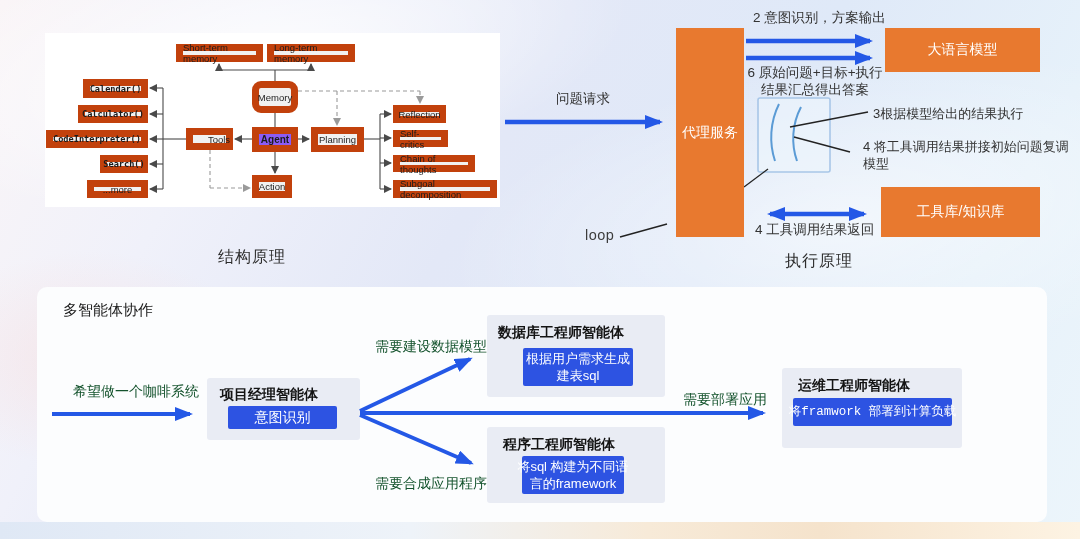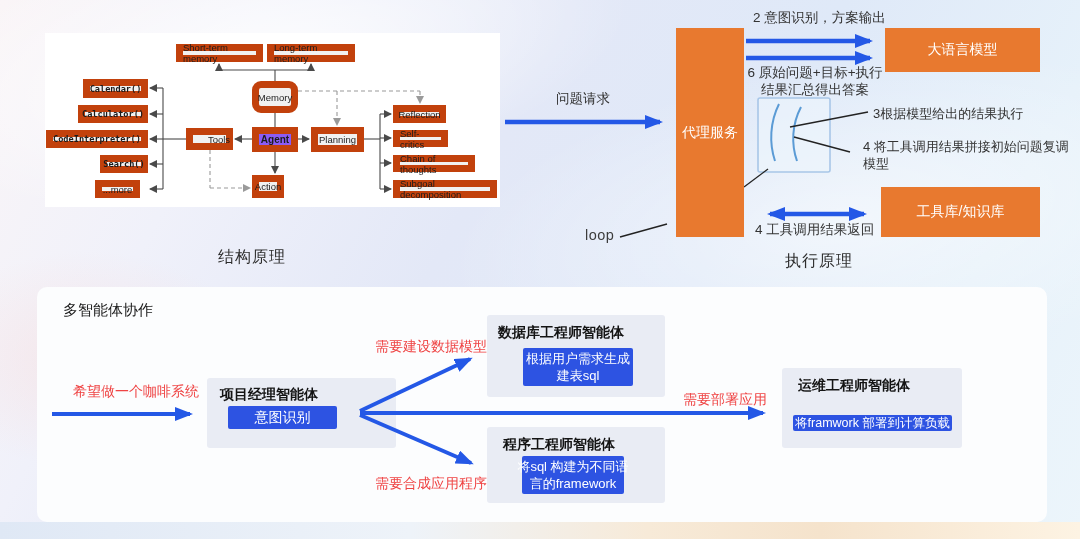--- a/index.html
+++ b/index.html
@@ -32,21 +32,21 @@
   .lbl{position:absolute;color:#333333;font-size:13.5px;white-space:nowrap;}
   .lbl.center{text-align:center;}
   .lbl .ln{display:block;line-height:17px;white-space:nowrap;}
   .lbl.small .ln{font-size:13px;line-height:16.5px;}
   .loop-lbl{position:absolute;color:#3c3c3c;font-size:14.5px;letter-spacing:0.5px;}
 
   
   .ma-panel{position:absolute;left:37px;top:287px;width:1010px;height:235px;
     background:#fcfdfe;border-radius:10px;}
   .ma-title{position:absolute;left:26px;top:14px;font-size:15px;color:#1b1b1b;font-weight:500;}
-  .ma-text{position:absolute;font-size:14px;color:#ef4444;white-space:nowrap;}
+  .ma-text{position:absolute;font-size:14px;color:#14532d;white-space:nowrap;}
   .agent-card{position:absolute;background:#e9ecf4;border-radius:3px;}
   .agent-card .card-title{position:absolute;font-size:14px;font-weight:bold;color:#141414;white-space:nowrap;}
   .agent-card .card-btn{position:absolute;background:#2d53e2;color:#ffffff;border-radius:2px;
     display:flex;flex-direction:column;align-items:center;justify-content:center;box-sizing:border-box;}
   .card-btn .btn-ln{display:block;white-space:nowrap;text-align:center;font-size:13px;line-height:17px;}
   .card-btn.big .btn-ln{font-size:14px;}
   .card-btn.ops .btn-ln{font-size:12.5px;}
 
   svg{position:absolute;left:0;top:0;}
   .overlay{z-index:5;pointer-events:none;}
@@ -111,25 +111,25 @@
         <path d="M165,155 L205,155" marker-end="url(#agd)"></path>
       </g>
     </svg>
     <div class="node" style="left:131px;top:11px;width:87px;height:18px;">Short-term memory</div>
     <div class="node" style="left:222px;top:11px;width:88px;height:18px;">Long-term memory</div>
     <div class="node" style="left:207px;top:48px;width:46px;height:32px;border-radius:9px;">Memory</div>
     <div class="node mono" style="left:38px;top:46px;width:65px;height:19px;">Calendar()</div>
     <div class="node mono" style="left:33px;top:72px;width:70px;height:18px;">Calculator()</div>
     <div class="node mono" style="left:1px;top:97px;width:102px;height:18px;">CodeInterpreter()</div>
     <div class="node mono" style="left:55px;top:122px;width:48px;height:18px;">Search()</div>
-    <div class="node" style="left:50px;top:147px;width:45px;height:18px;">...more</div>
+    <div class="node" style="left:42px;top:147px;width:61px;height:18px;">...more</div>
     <div class="node" style="left:141px;top:95px;width:47px;height:22px;padding-left:19px;">Tools</div>
     <div class="node agent" style="left:207px;top:94px;width:46px;height:25px;">Agent</div>
     <div class="node" style="left:266px;top:94px;width:53px;height:25px;">Planning</div>
-    <div class="node" style="left:207px;top:142px;width:32px;height:23px;">Action</div>
+    <div class="node" style="left:207px;top:142px;width:40px;height:23px;">Action</div>
     <div class="node" style="left:348px;top:72px;width:53px;height:18px;">Reflection</div>
     <div class="node" style="left:348px;top:97px;width:55px;height:17px;">Self-critics</div>
     <div class="node" style="left:348px;top:122px;width:82px;height:17px;">Chain of thoughts</div>
     <div class="node" style="left:348px;top:147px;width:104px;height:18px;">Subgoal decomposition</div>
   </div>
 
   <div class="caption" style="left:218px;top:247px;">结构原理</div>
   <div class="caption" style="left:785px;top:251px;">执行原理</div>
 
   <svg class="overlay" width="1080" height="539">
@@ -192,21 +192,21 @@
   <div class="loop-lbl z6" style="left:585px;top:227px;">loop</div>
 
   <div class="ma-panel">
     <div class="ma-title">多智能体协作</div>
     <div class="ma-text" style="left:36px;top:96px;">希望做一个咖啡系统</div>
 
     <div class="ma-text" style="left:338px;top:51px;">需要建设数据模型</div>
     <div class="ma-text" style="left:338px;top:188px;">需要合成应用程序</div>
     <div class="ma-text" style="left:646px;top:104px;">需要部署应用</div>
 
-    <div class="agent-card" style="left:170px;top:91px;width:153px;height:70px;padding-left:36px;">
+    <div class="agent-card" style="left:170px;top:91px;width:153px;height:62px;">
       <div class="card-title" style="left:13px;top:8px;">项目经理智能体</div>
       <div class="card-btn big" style="left:21px;top:28px;width:109px;height:23px;">
         <span class="btn-ln">意图识别</span>
       </div>
     </div>
 
     <div class="agent-card" style="left:450px;top:28px;width:178px;height:82px;">
       <div class="card-title" style="left:11px;top:9px;">数据库工程师智能体</div>
       <div class="card-btn" style="left:36px;top:33px;width:110px;height:38px;">
         <span class="btn-ln">根据用户需求生成</span>
@@ -217,18 +217,18 @@
     <div class="agent-card" style="left:450px;top:140px;width:178px;height:76px;">
       <div class="card-title" style="left:16px;top:9px;">程序工程师智能体</div>
       <div class="card-btn" style="left:35px;top:29px;width:102px;height:38px;">
         <span class="btn-ln">将sql 构建为不同语</span>
         <span class="btn-ln">言的framework</span>
       </div>
     </div>
 
     <div class="agent-card" style="left:745px;top:81px;width:180px;height:80px;">
       <div class="card-title" style="left:16px;top:9px;">运维工程师智能体</div>
-      <div class="card-btn ops" style="left:11px;top:47px;width:159px;height:16px;">
+      <div class="card-btn ops" style="left:11px;top:30px;width:159px;height:28px;font-family:Liberation Mono, monospace;">
         <span class="btn-ln">将framwork 部署到计算负载</span>
       </div>
     </div>
   </div>
 </div>
 
 </body></html>

